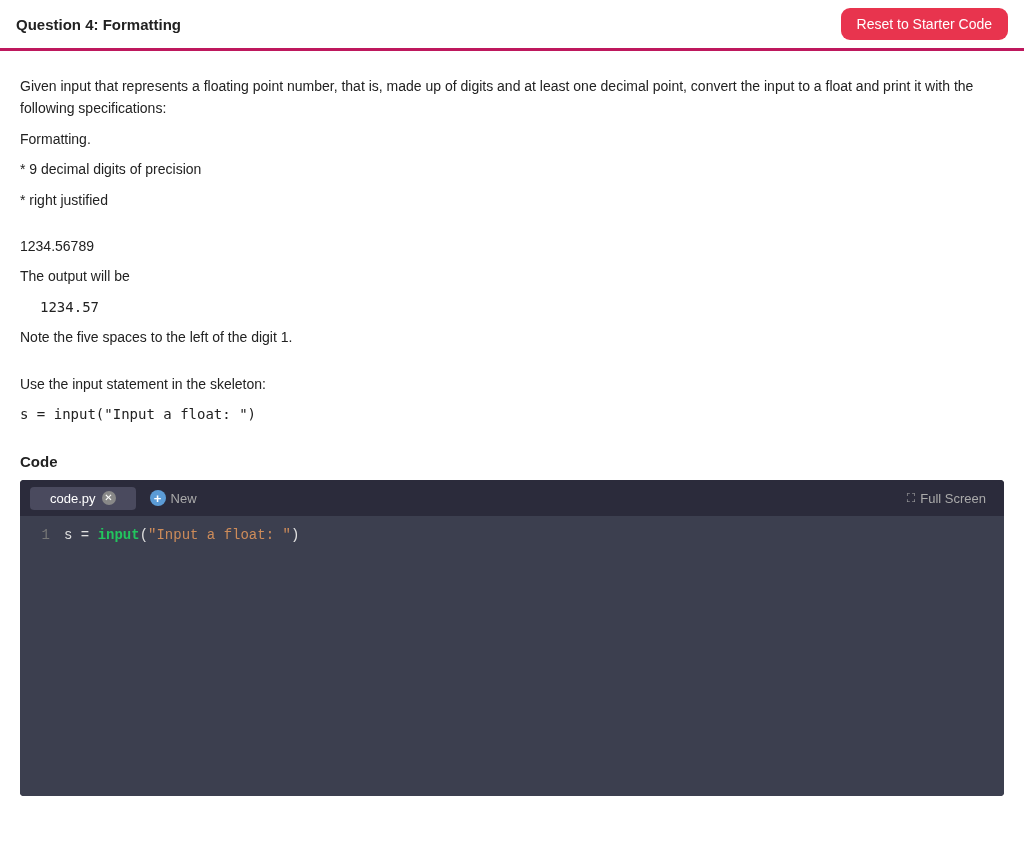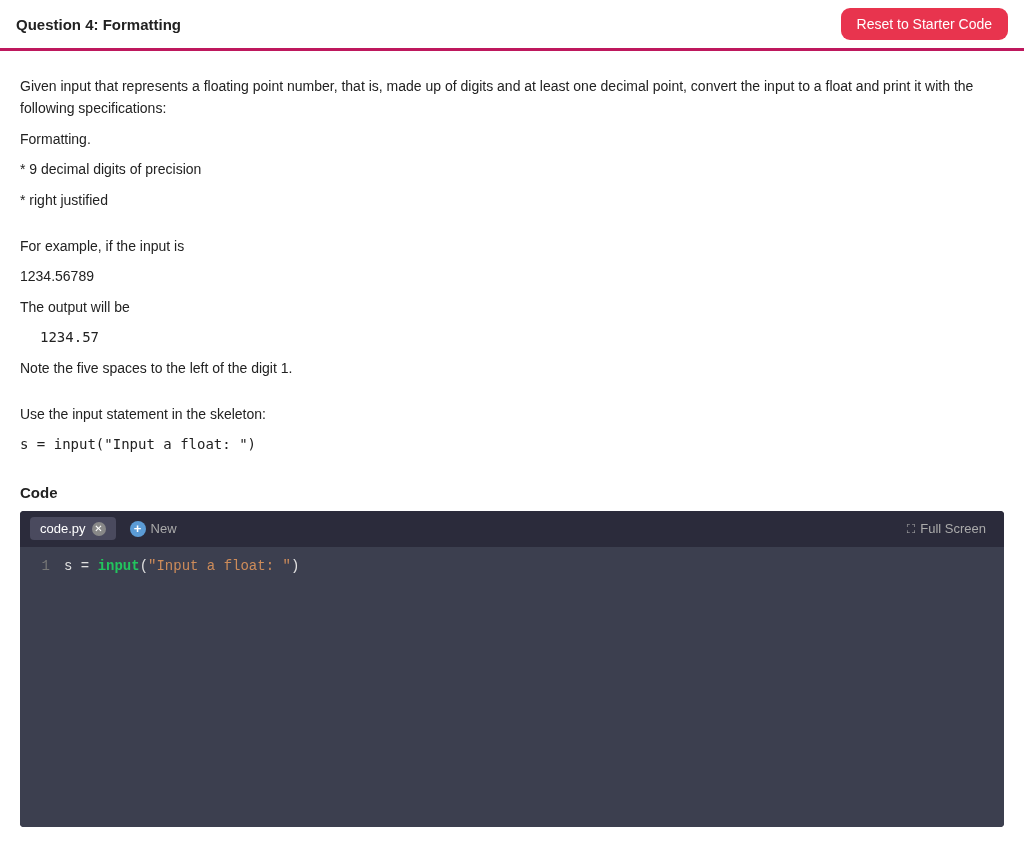--- a/index.html
+++ b/index.html
@@ -94,21 +94,21 @@
       display: flex;
       align-items: center;
       gap: 6px;
     }
 
     .tab {
       display: flex;
       align-items: center;
       background: #3a3a4f;
       border-radius: 4px;
-      padding: 4px 10px;
+      padding: 4px 20px;
       color: #ccc;
       font-size: 13px;
       gap: 6px;
       cursor: pointer;
     }
 
     .tab.active {
       background: #4a4a5e;
       color: #fff;
     }
@@ -230,21 +230,20 @@
   <span class="header-title">Question 4: Formatting</span>
   <button class="reset-button">Reset to Starter Code</button>
 </div>
 
 <div class="description">
   <p>Given input that represents a floating point number, that is, made up of digits and at least one decimal point, convert the input to a float and print it with the following specifications:</p>
   <p>Formatting.</p>
   <p>* 9 decimal digits of precision</p>
   <p>* right justified</p>
   <br>
-  <p>For example, if the input is</p>
   <p>1234.56789</p>
   <p>The output will be</p>
   <p class="example-value">1234.57</p>
   <p>Note the five spaces to the left of the digit 1.</p>
   <br>
   <p>Use the input statement in the skeleton:</p>
   <p class="input-code">s = input("Input a float: ")</p>
 </div>
 
 <div class="code-section">

